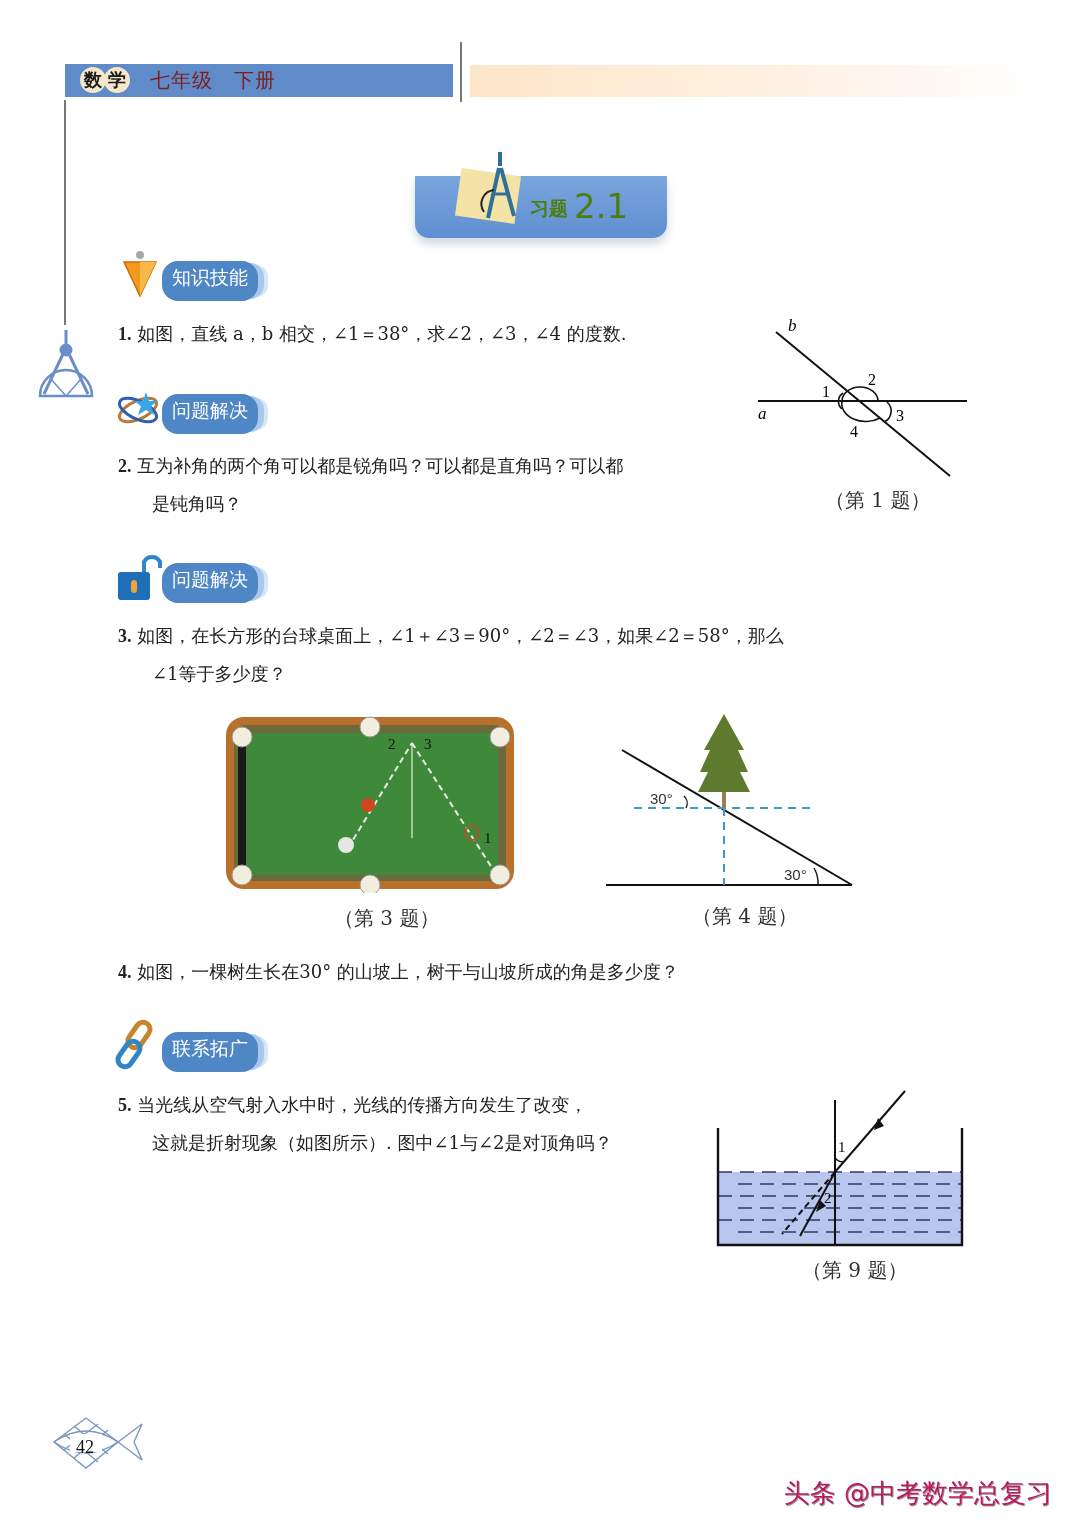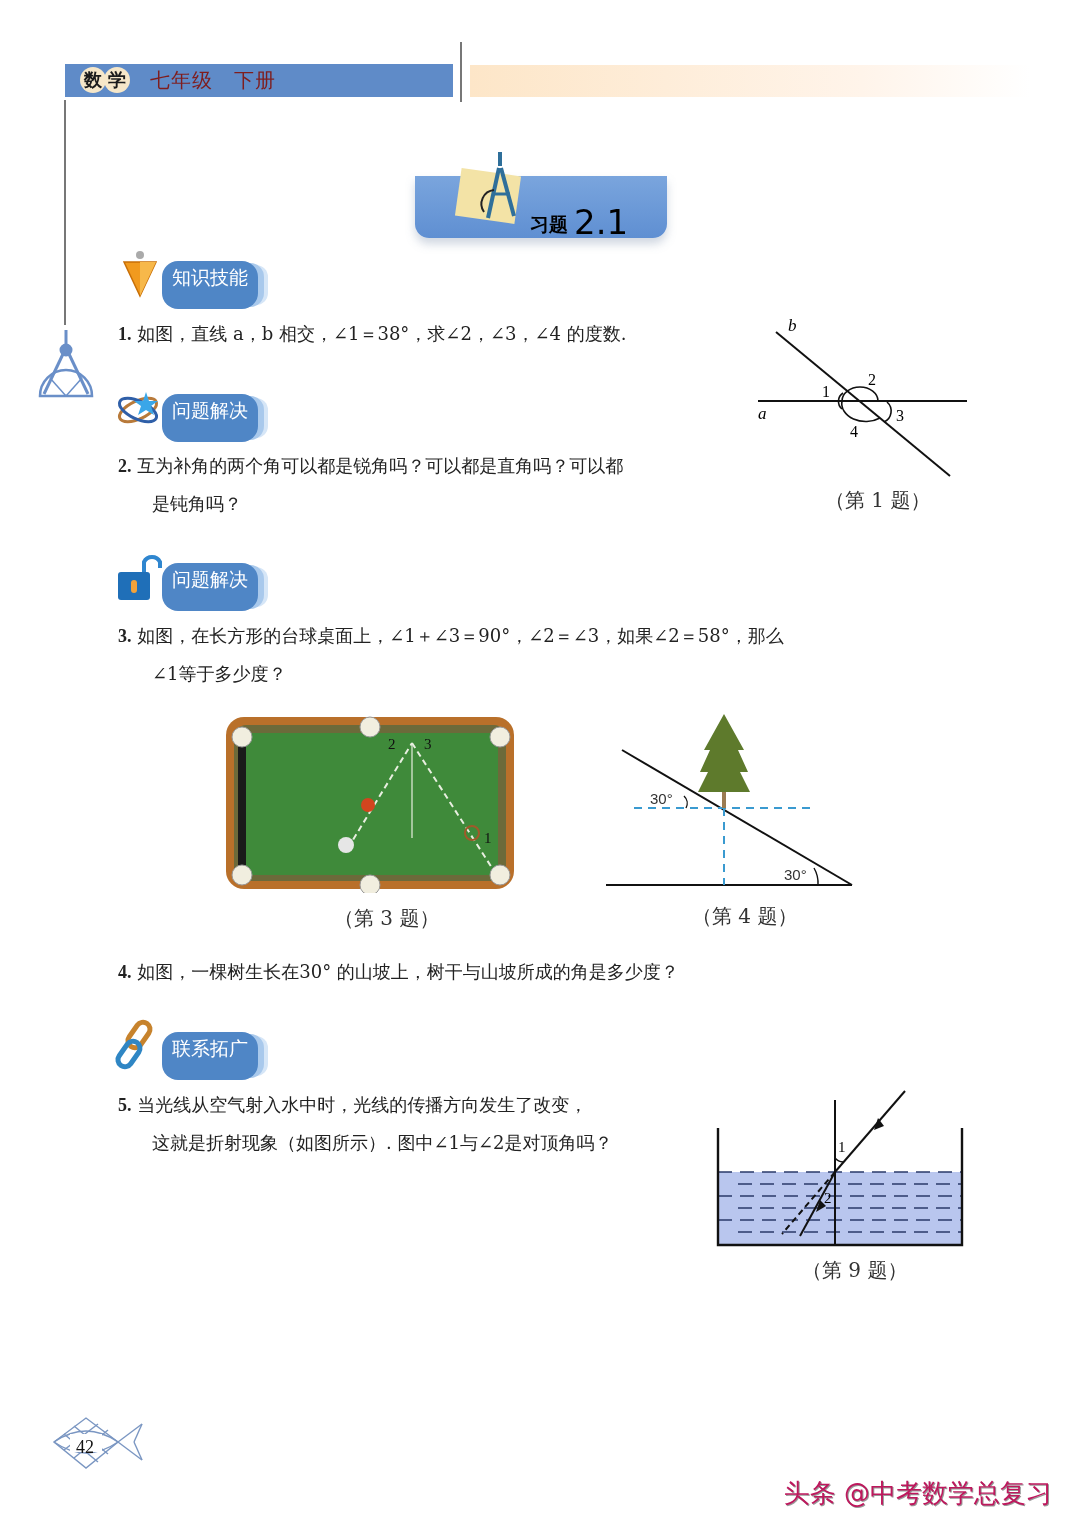--- a/index.html
+++ b/index.html
@@ -9,25 +9,25 @@
   .hdr-bar{left:65px;top:64px;width:388px;height:33px;background:#5f8bc8;}
   .hdr-badge{left:80px;top:67px;display:flex;}
   .hdr-badge span{display:inline-block;width:26px;height:26px;border-radius:50%;background:#f6e7c9;color:#1b1b1b;font:bold 18px "DejaVu Sans",sans-serif;text-align:center;line-height:26px;margin-right:-2px;}
   .hdr-text{left:150px;top:67px;color:#7f1d1d;font:20px "DejaVu Sans",sans-serif;letter-spacing:1px;word-spacing:14px;}
   .hdr-divider{left:460px;top:42px;width:2px;height:60px;background:#777;}
   .hdr-grad{left:470px;top:65px;width:560px;height:32px;background:linear-gradient(90deg,#fde6c8,#fff4ea 70%,#ffffff);}
   .left-rule{left:64px;top:100px;width:2px;height:225px;background:#777;}
   
   .title-box{left:415px;top:176px;width:252px;height:62px;border-radius:0 0 14px 14px;background:linear-gradient(180deg,#7aa5dd,#5f8fd2);box-shadow:0 6px 10px rgba(120,140,170,.35);}
   .title-note{left:458px;top:172px;width:60px;height:48px;background:#f3e3a6;transform:rotate(8deg);}
-  .title-text{left:530px;top:186px;color:#000000;font:22px "DejaVu Sans",sans-serif;margin-top:16px;}
+  .title-text{left:530px;top:186px;color:#4d7c0f;font:22px "DejaVu Sans",sans-serif;}
   .title-text b{font-weight:bold;font-size:19px;margin-right:6px;}
   .title-text .num{font-size:34px;vertical-align:-3px;}
   
-  .tag{height:48px;border-radius:16px;background:#4f86c6;color:#fff;font:19px "DejaVu Sans",sans-serif;line-height:32px;padding:0 10px;box-shadow:8px 0 0 -2px #a9c9ec,14px 0 0 -4px #d6e6f7;}
+  .tag{height:40px;border-radius:16px;background:#4f86c6;color:#fff;font:19px "DejaVu Sans",sans-serif;line-height:32px;padding:0 10px;box-shadow:8px 0 0 -2px #a9c9ec,14px 0 0 -4px #d6e6f7;}
   .qnum{font-weight:bold;font-family:"Liberation Serif",serif;}
   .q{font-size:18px;line-height:37px;}
   .cap{font-size:20px;color:#333;}
   .watermark{right:28px;top:1476px;font:26px "DejaVu Sans",sans-serif;color:#be185d;text-shadow:1px 1px 0 #999;}
 </style>
 </head>
 <body>
 
 <div class="abs hdr-bar"></div>
 <div class="abs hdr-badge">

